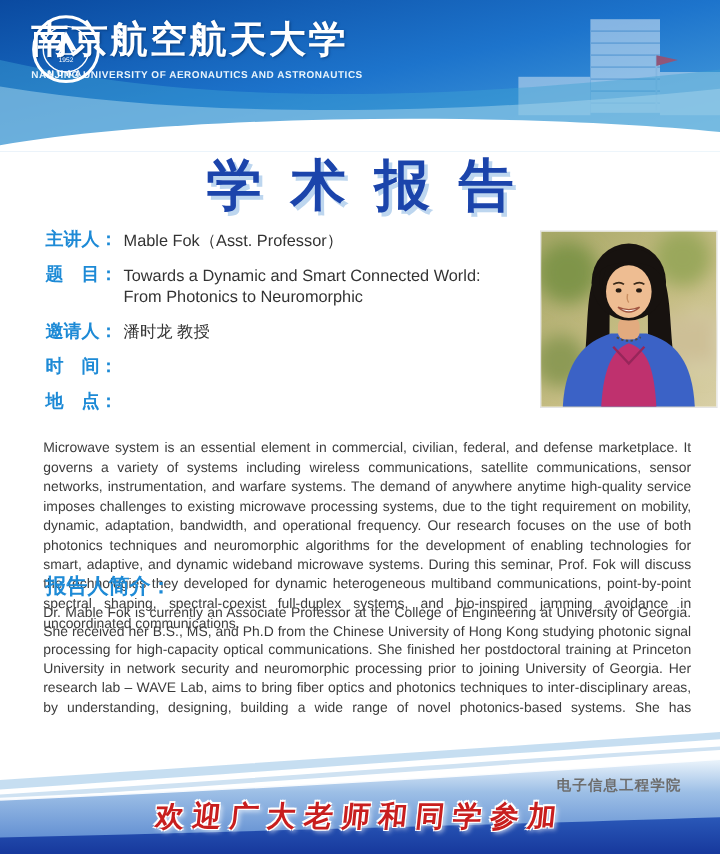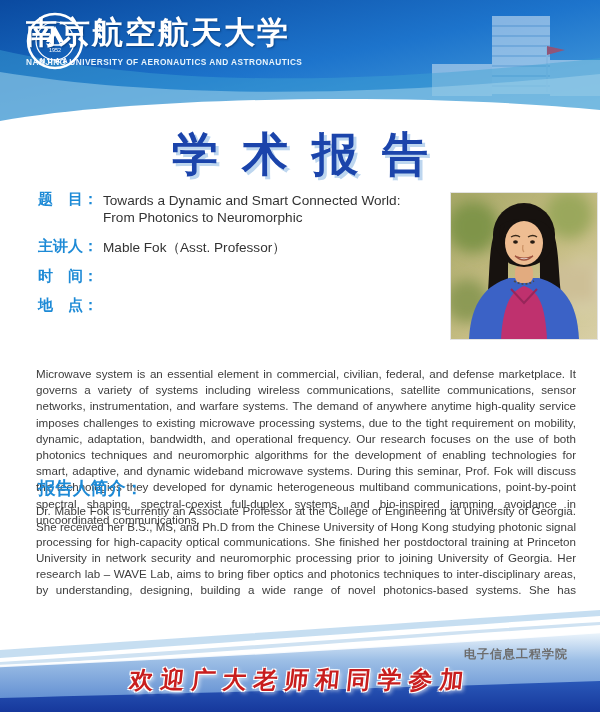--- a/index.html
+++ b/index.html
@@ -91,27 +91,31 @@
         <div class="uni-zh">南京航空航天大学</div>
         <div class="uni-en">NANJING UNIVERSITY OF AERONAUTICS AND ASTRONAUTICS</div>
       </div>
     </div>
   </div>
 
   <div class="title">学术报告</div>
 
   <div class="details">
     <div class="drow">
+      <span class="dlabel">主讲人：</span>
+      <span class="dvalue">Mable Fok（Asst. Professor）</span>
+    </div>
+    <div class="drow">
       <span class="dlabel">题　目：</span>
       <span class="dvalue">Towards a Dynamic and Smart Connected World:
 From Photonics to Neuromorphic</span>
     </div>
     <div class="drow">
-      <span class="dlabel">主讲人：</span>
-      <span class="dvalue">Mable Fok（Asst. Professor）</span>
+      <span class="dlabel">邀请人：</span>
+      <span class="dvalue">潘时龙 教授</span>
     </div>
     <div class="drow">
       <span class="dlabel">时　间：</span>
     </div>
     <div class="drow">
       <span class="dlabel">地　点：</span>
     </div>
   </div>
 
   <div class="photo">

